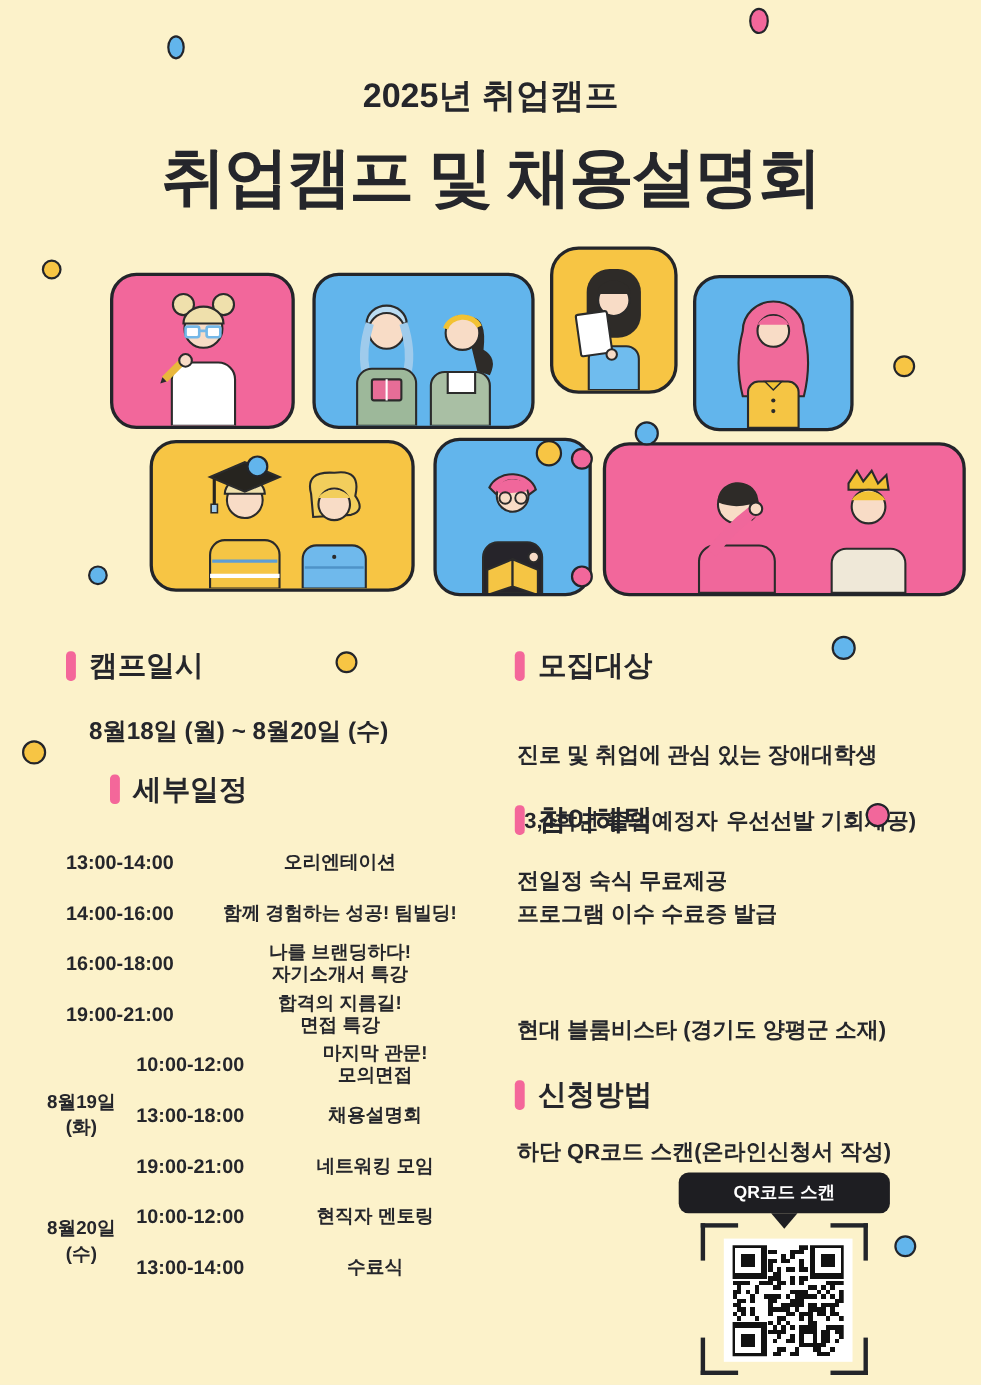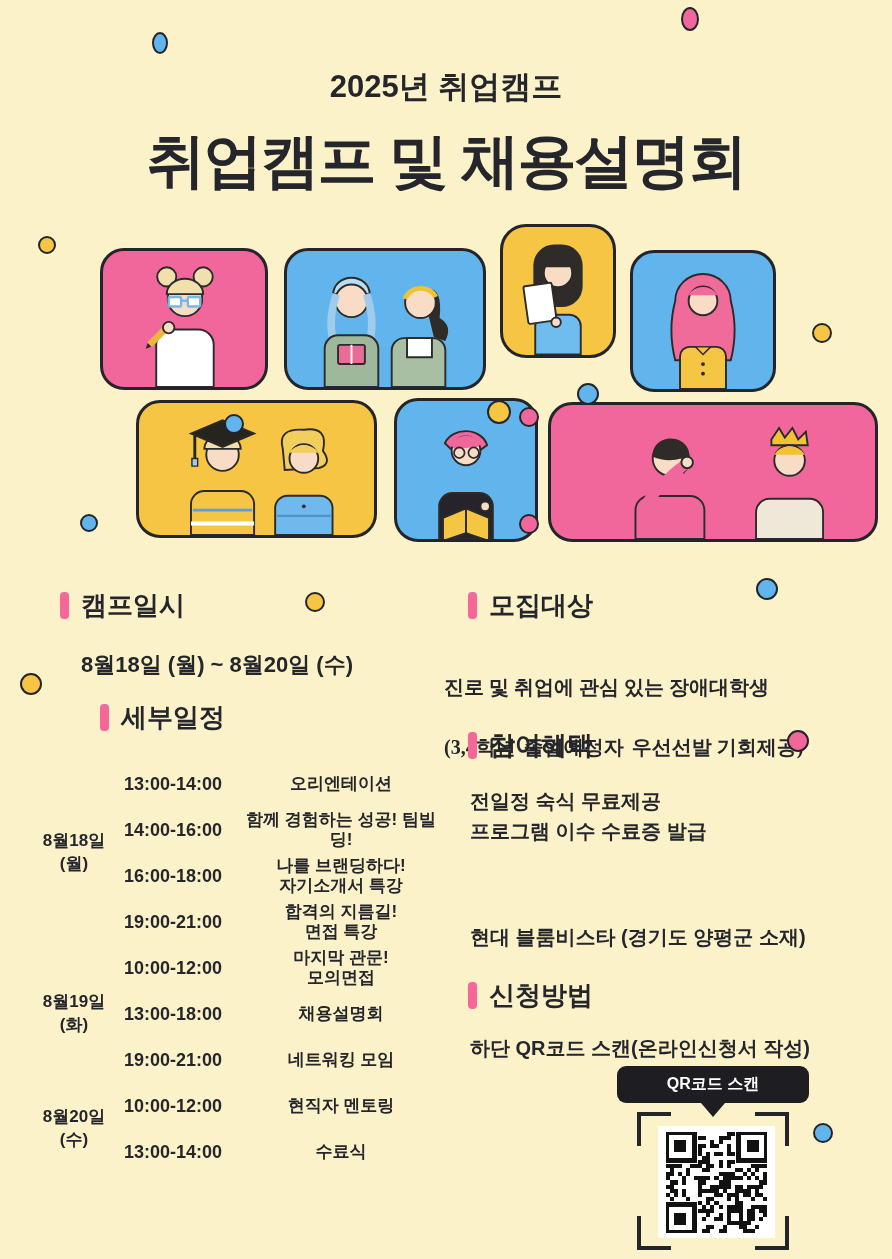--- a/index.html
+++ b/index.html
@@ -196,22 +196,20 @@
   <div class="body-text" style="left:81px;top:648px;font-size:22px;font-weight:800;">8월18일 (월) ~ 8월20일 (수)</div>
 
   <div class="sec-head" style="left:60px;top:700px;padding-left:40px;">
     <span class="bar"></span>
     <span class="txt">세부일정</span>
   </div>
 
   <div class="schedule">
     <div class="sched-body" id="sched-body">
         <div class="sched-group">
-          <div class="date-cell">8월18일
-(월)</div>
           <div class="rows-col">
             <div class="sched-row">
               <div class="time-cell">13:00-14:00</div>
               <div class="content-cell">오리엔테이션</div>
             </div>
             <div class="sched-row">
               <div class="time-cell">14:00-16:00</div>
               <div class="content-cell">함께 경험하는 성공! 팀빌딩!</div>
             </div>
             <div class="sched-row">
@@ -259,21 +257,21 @@
             </div>
           </div>
         </div>
       </div>
   </div>
 
   <div class="sec-head" style="left:468px;top:588px;">
     <span class="bar"></span>
     <span class="txt">모집대상</span>
   </div>
-  <div class="body-text" style="left:444px;top:642px;width:410px;font-family:Liberation Serif, serif;">
+  <div class="body-text" style="left:470px;top:642px;width:410px;">
     <span>진로 및 취업에 관심 있는 장애대학생</span><br>
     <span>(3,4학년</span><b>졸업예정자</b><span>우선선발 기회제공)</span>
   </div>
 
   <div class="sec-head" style="left:468px;top:728px;">
     <span class="bar"></span>
     <span class="txt">참여혜택</span>
   </div>
   <div class="body-text" style="left:470px;top:786px;">전일정 숙식 무료제공
 프로그램 이수 수료증 발급</div>

